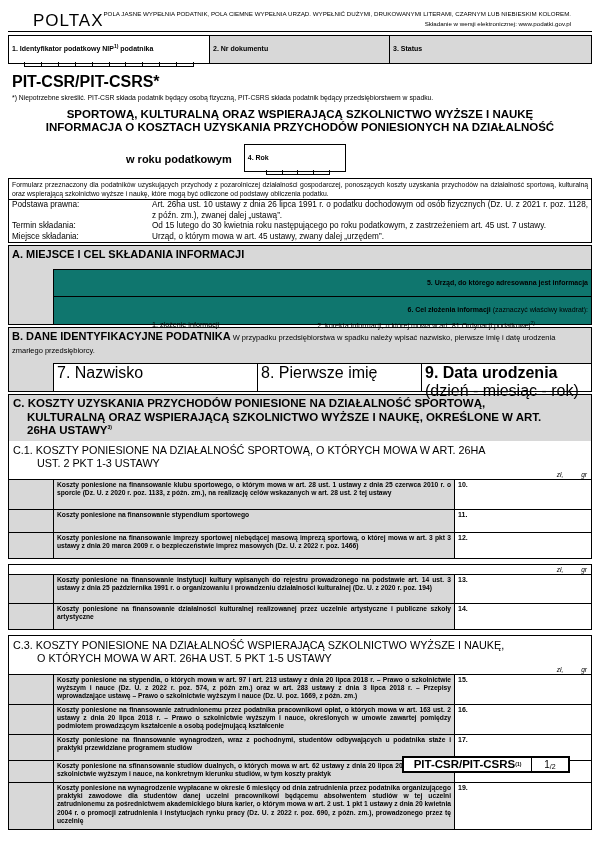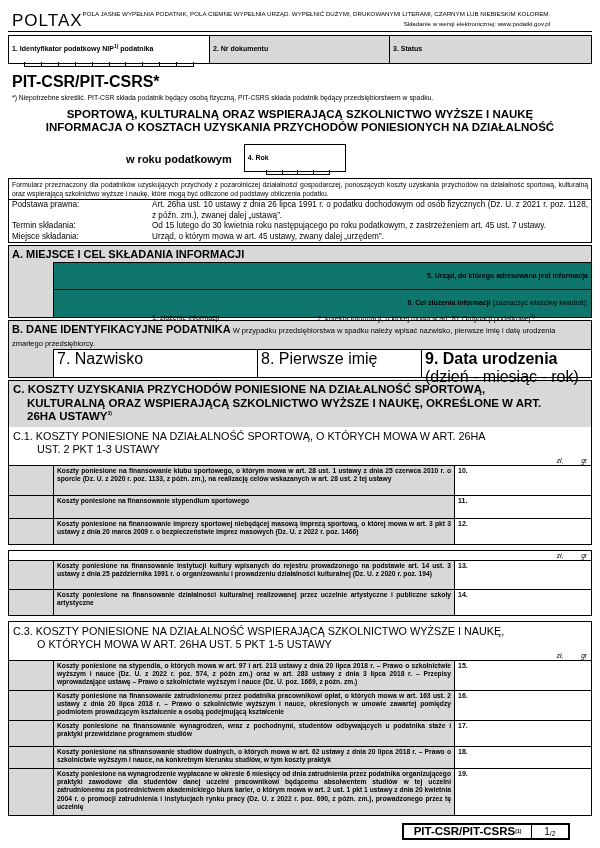--- a/index.html
+++ b/index.html
@@ -4,21 +4,21 @@
 <style>
   * { margin:0; padding:0; box-sizing:border-box; }
   body { background:#fff; }
   .page {
     position:relative; width:600px; height:848px; background:#ffffff;
     font-family:"Liberation Sans", sans-serif; color:#000; overflow:hidden;
   }
   .inner { margin:0 8px; }
 
   
-  .tophdr { display:flex; justify-content:flex-start; align-items:flex-end;
+  .tophdr { display:flex; justify-content:center; align-items:flex-end;
             padding-top:9px; border-bottom:1px solid #000; padding-bottom:2px; }
   .poltax { font-size:17px; letter-spacing:1px; line-height:1; padding-left:4px; }
   .instr { text-align:right; font-size:6.2px; line-height:1.6; }
 
   
   .idrow { display:flex; margin-top:3px; height:29px; border:1px solid #000; }
   .idcell { border-right:1px solid #000; padding:1px 3px; }
   .idcell:last-child { border-right:none; }
   .idcell .lbl { font-size:7px; font-weight:bold; }
   .cell-nip { width:201px; background:#fff; }
@@ -44,21 +44,21 @@
   
   .infotable { border:1px solid #000; margin-top:6px; }
   .info-desc { font-size:6.8px; line-height:1.35; text-align:justify; padding:1px 3px; border-bottom:1px solid #000; }
   .inforow { display:flex; font-size:8.2px; line-height:1.28; padding:0 3px; }
   .inforow:first-of-type { padding-top:1px; }
   .inforow .rlabel { width:140px; flex:none; }
   .inforow .rvalue { flex:1; text-align:justify; }
 
   
   .section { border:1px solid #000; background:#d8d8d8; margin-top:2px; }
-  .sectitle { font-weight:bold; font-size:11px; padding:2px 3px 0 3px; line-height:1.2; }
+  .sectitle { font-weight:bold; font-size:11px; padding:2px 3px 7px 3px; line-height:1.2; }
   .sectitle .sub { font-weight:normal; font-size:7.5px; }
   .fieldbox { background:#0f766e; border:1px solid #000; border-right:none; border-bottom:none; margin-left:44px; padding:1px 3px;text-align:right; }
   .fieldbox .lbl { font-size:7px; font-weight:bold; }
   .fieldbox .hint { font-size:7px; font-weight:normal; }
   .f5 { height:27px; }
   .f6 { height:28px; }
   .optrow { display:flex; font-size:7.2px; margin-top:4px; }
   .opt1 { margin-left:95px; }
   .opt2 { margin-left:98px; }
   .bfields { display:flex; margin-left:44px; }
@@ -81,21 +81,21 @@
   .currline .zl { margin-right:18px; }
   .crow { display:flex; border-top:1px solid #000; }
   .cstrip { width:44px; flex:none; background:#d8d8d8; }
   .clabel { flex:1; background:#d8d8d8; border-left:1px solid #000; border-right:1px solid #000;
             font-size:6.7px; font-weight:bold; line-height:1.22; text-align:justify; padding:1px 3px 2px 3px; }
   .cnum { width:136px; flex:none; background:#fff; font-size:7px; font-weight:bold; padding:1px 3px; }
   .h29 { min-height:29px; } .h22 { min-height:22px; } .h25 { min-height:25px; }
   .h28 { min-height:28px; } .h21 { min-height:21px; } .h46 { min-height:46px; }
 
   
-  .pagefoot { position:absolute; top:823px; right:30px; width:168px; height:17px;
+  .pagefoot { position:absolute; top:756px; right:30px; width:168px; height:17px;
               border:2px solid #000; display:flex; background:#fff; }
   .pf-name { flex:1; border-right:1px solid #000; display:flex; align-items:center; justify-content:center;
              font-weight:bold; font-size:11.5px; line-height:1; }
   .pf-name sub { font-size:5px; }
   .pf-page { width:36px; display:flex; align-items:center; justify-content:center; font-size:10px; }
   .pf-page .tot { font-size:7px; position:relative; top:1.5px; }
 </style>
 </head>
 <body>
 

